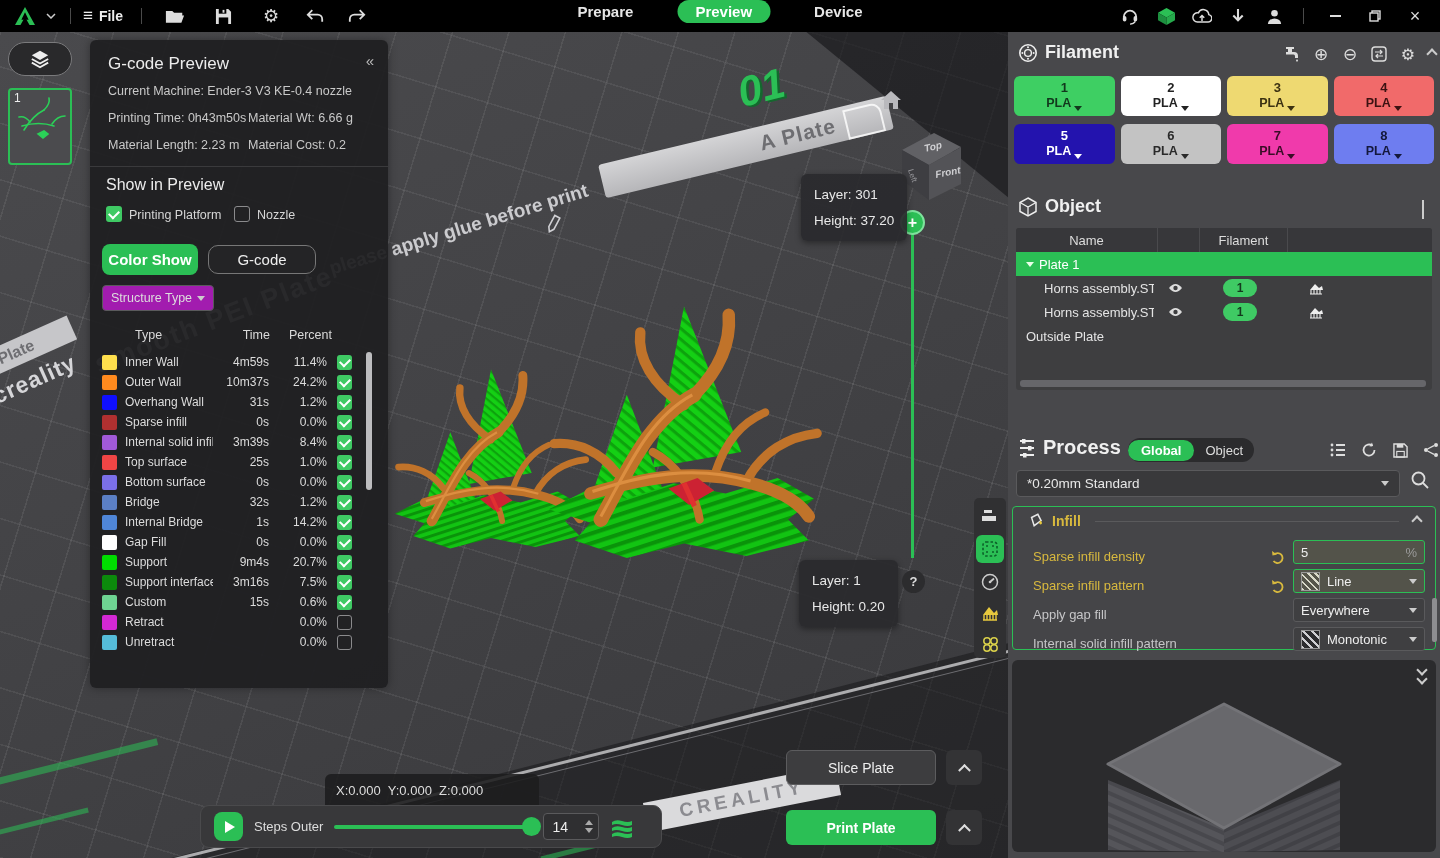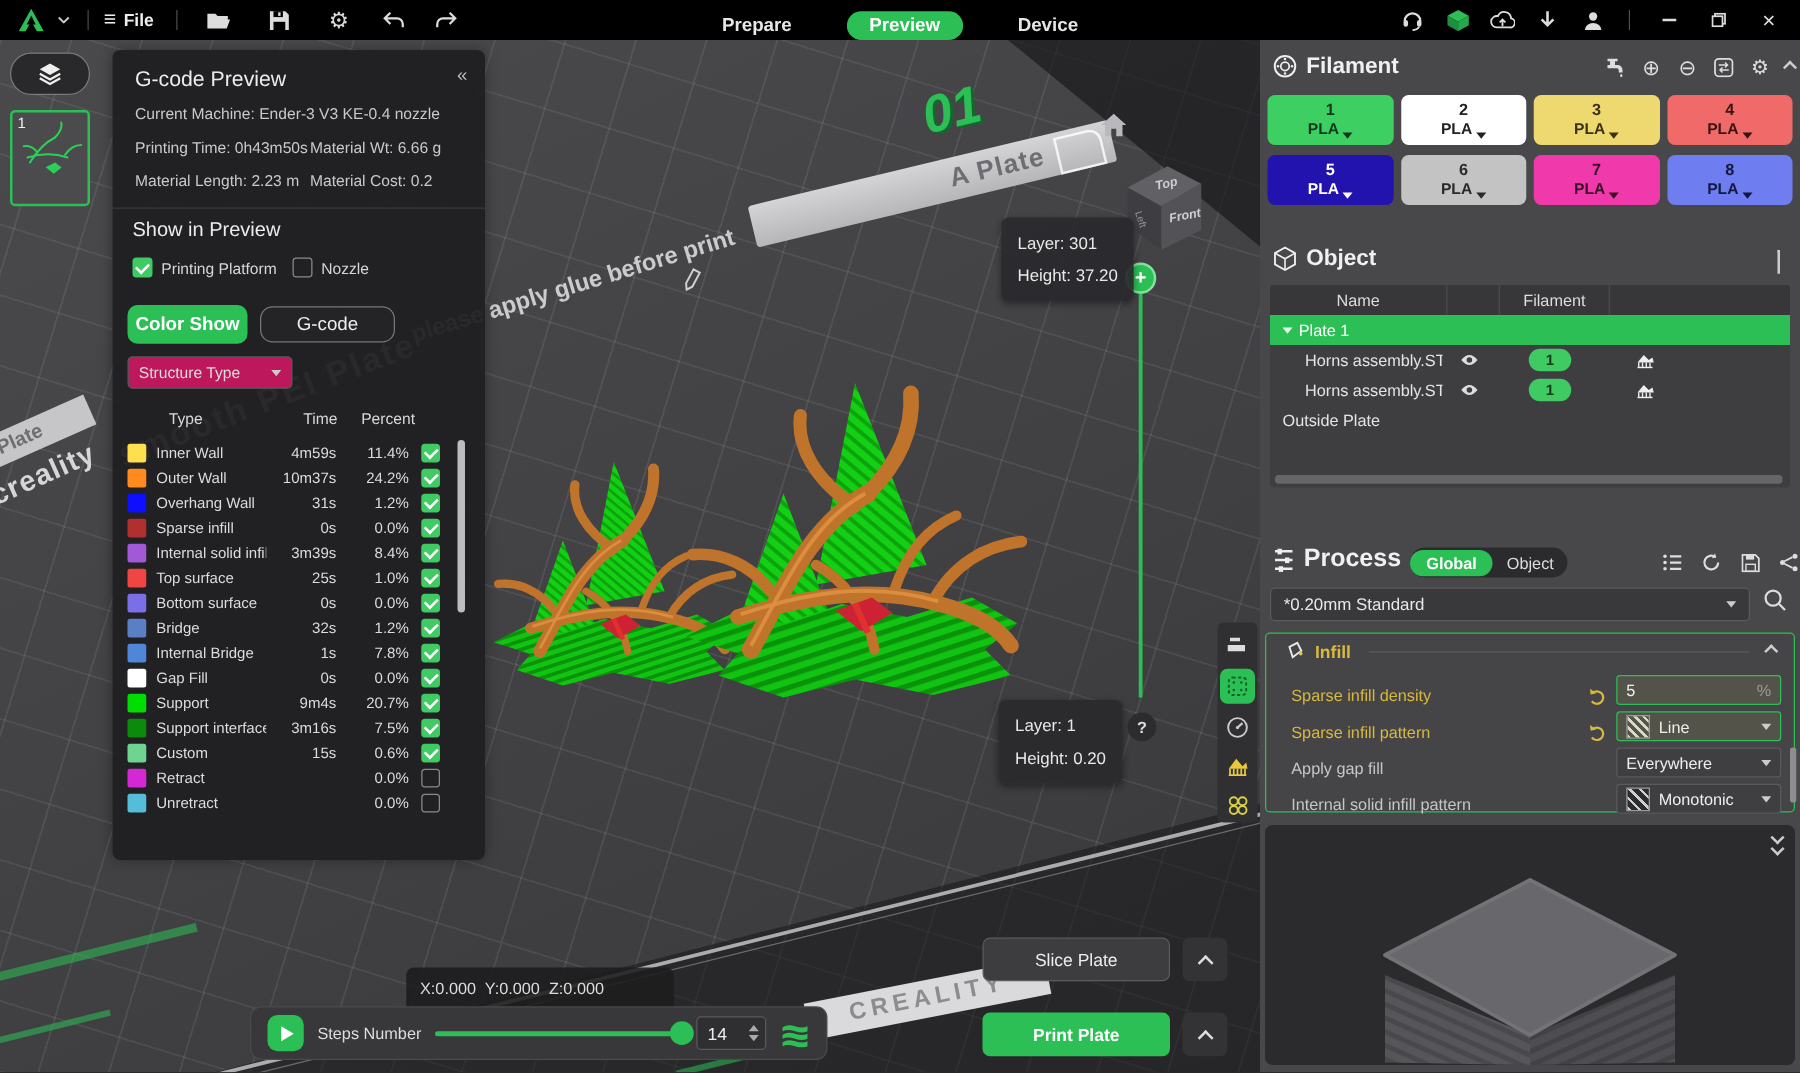--- a/index.html
+++ b/index.html
@@ -8,21 +8,21 @@
 .abs{position:absolute}
 svg{display:block}
 
 
 .topbar{position:absolute;top:0;left:0;width:1440px;height:32px;background:#000;z-index:60;display:flex;align-items:center}
 .tb-left{display:flex;align-items:center;gap:4px;padding-left:10px}
 .tb-ic{width:30px;height:30px;display:flex;align-items:center;justify-content:center;color:#d8d8d8;cursor:pointer}
 .tb-sep{width:1px;height:16px;background:#4a4a4a;margin:0 8px}
 .file-lab{color:#eee;font-size:14px;font-weight:bold;margin-left:2px}
 .hamb{font-size:17px;color:#eee}
-.tabs{position:absolute;left:50%;top:0;transform:translateX(-50%);height:32px;display:flex;align-items:flex-end;gap:26px}
+.tabs{position:absolute;left:50%;top:0;transform:translateX(-50%);height:32px;display:flex;align-items:flex-start;gap:26px}
 .tab{color:#e6e6e6;font-size:15px;font-weight:bold;padding:3px 18px;border-radius:14px;cursor:pointer}
 .tab.active{background:#2bbf55;color:#fff}
 .tb-right{position:absolute;right:0;top:0;height:32px;display:flex;align-items:center;gap:6px;padding-right:8px}
 .win-ic{width:34px;height:30px;display:flex;align-items:center;justify-content:center;color:#ddd;font-size:15px;cursor:pointer}
 .minbar{width:11px;height:2px;background:#ddd}
 
 
 .viewport{position:absolute;top:32px;left:0;width:1008px;height:826px;overflow:hidden;z-index:1;
  background:linear-gradient(155deg,#4a4a4d 0%,#434346 45%,#39393c 100%)}
 .grid{position:absolute;inset:0;
@@ -91,21 +91,21 @@
 .lp-col{position:absolute;right:14px;top:12px;color:#bbb;font-size:15px;cursor:pointer}
 .lp-sm{position:absolute;font-size:12.5px;color:#c9c9c9;white-space:nowrap}
 .lp-div{position:absolute;left:0;right:0;top:126px;height:1px;background:#3a3a3c}
 .lp-h2{position:absolute;left:16px;top:136px;font-size:16px;color:#ececec}
 .cbx{width:16px;height:16px;border-radius:3px;display:inline-flex;align-items:center;justify-content:center;flex:none;cursor:pointer}
 .cbx.on{background:#3fca64}.cbx.on:after{content:"";width:8px;height:5px;border-left:2px solid #fff;border-bottom:2px solid #fff;transform:rotate(-45deg);margin-top:-2px}
 .cbx.off{background:transparent;border:1.5px solid #8a8a8c}
 .cbrow{position:absolute;display:flex;align-items:flex-end;gap:7px;color:#d6d6d6;font-size:12.5px}
 .btn-color{position:absolute;left:12px;top:204px;width:96px;height:31px;background:#2bbf55;border-radius:8px;color:#fff;font-size:15px;font-weight:bold;display:flex;align-items:center;justify-content:center;cursor:pointer}
 .btn-gcode{position:absolute;left:118px;top:205px;width:108px;height:29px;background:#242426;border:1px solid #777;border-radius:10px;color:#eee;font-size:15px;display:flex;align-items:center;justify-content:center;cursor:pointer}
-.sel{position:absolute;left:12px;top:245px;width:132px;height:26px;background:#be185d;border:1px solid #5a5a5c;border-radius:4px;color:#ddd;font-size:12.5px;display:flex;align-items:center;padding:0 8px;cursor:pointer}
+.sel{position:absolute;left:12px;top:245px;width:112px;height:26px;background:#a21caf;border:1px solid #5a5a5c;border-radius:4px;color:#ddd;font-size:12.5px;display:flex;align-items:center;padding:0 8px;cursor:pointer}
 .carett{width:0;height:0;border-left:4.5px solid transparent;border-right:4.5px solid transparent;border-top:5px solid #ccc;margin-left:auto}
 .thead{position:absolute;left:12px;top:288px;right:30px;display:flex;color:#d9d9d9;font-size:12.5px}
 .thead .h1{width:110px;padding-left:33px}.thead .h2{width:58px;text-align:right}.thead .h3{width:62px;text-align:right}
 .rows{position:absolute;left:12px;top:312px;right:30px}
 .srow{display:flex;align-items:center;height:20px}
 .sw{width:15px;height:15px;border-radius:2px;flex:none}
 .sn{width:96px;padding-left:8px;color:#dcdcdc;font-size:12px;white-space:nowrap;overflow:hidden}
 .st{width:56px;text-align:right;color:#dcdcdc;font-size:12px}
 .sp{width:58px;text-align:right;color:#dcdcdc;font-size:12px}
 .srow .cbx{width:15px;height:15px;margin-left:10px}
@@ -355,21 +355,21 @@
     <div class="help">?</div>
 
     <div class="coords"><span>X:0.000  Y:0.000  Z:0.000</span>
 <span>Speed:40.00</span></div>
   </div>
 
   <div class="stepsbar">
     <span class="play">
         <i></i>
       </span>
-    <span class="steps-lab">Steps Number</span>
+    <span class="steps-lab">Steps Outer</span>
     <span class="strack">
         <span class="sknob"></span>
       </span>
     <span class="numbox">
       <span>14</span>
       <span class="spin">
           <i class="u"></i>
           <i class="d"></i>
         </span>
     </span>
@@ -532,21 +532,21 @@
           <span class="sw" style="background: rgb(91, 127, 196);"></span>
           <span class="sn">Bridge</span>
           <span class="st">32s</span>
           <span class="sp">1.2%</span>
           <span class="cbx on"></span>
         </div>
       <div class="srow">
           <span class="sw" style="background: rgb(79, 134, 216);"></span>
           <span class="sn">Internal Bridge</span>
           <span class="st">1s</span>
-          <span class="sp">7.8%</span>
+          <span class="sp">14.2%</span>
           <span class="cbx on"></span>
         </div>
       <div class="srow">
           <span class="sw" style="background: rgb(255, 255, 255);"></span>
           <span class="sn">Gap Fill</span>
           <span class="st">0s</span>
           <span class="sp">0.0%</span>
           <span class="cbx on"></span>
         </div>
       <div class="srow">

